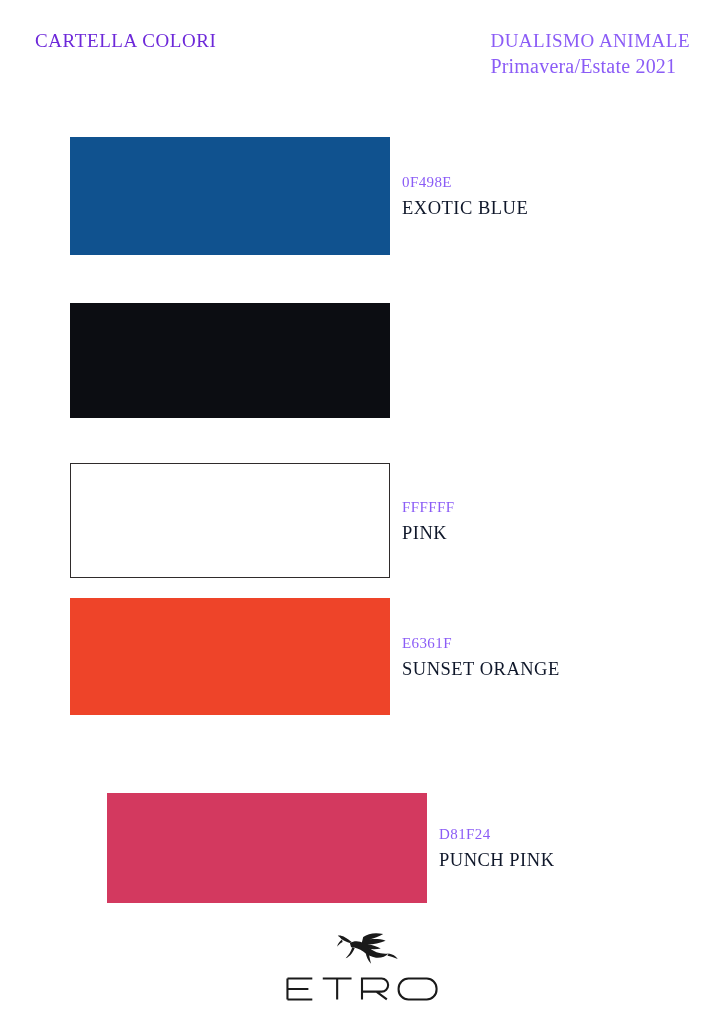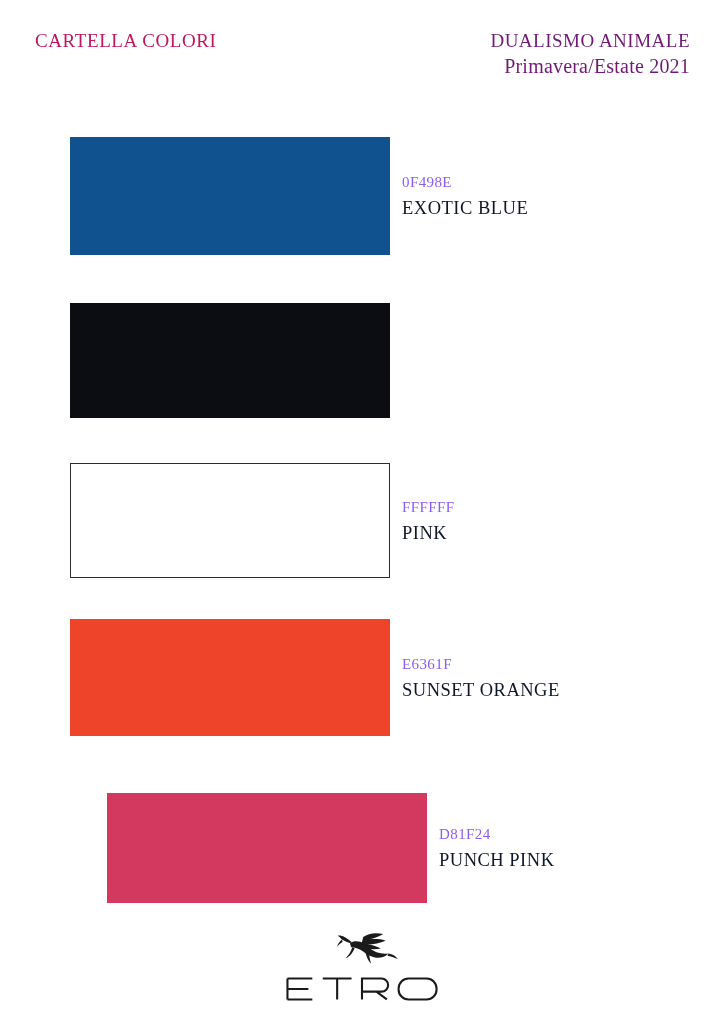--- a/index.html
+++ b/index.html
@@ -23,29 +23,29 @@
     background: #ffffff;
   }
 
   
   .header-left {
     position: absolute;
     left: 35px;
     top: 30px;
     font-size: 19px;
     letter-spacing: 0.6px;
-    color: #be185d;
+    color: #6d28d9;
     white-space: nowrap;
   }
   .header-right {
     position: absolute;
     right: 34px;
     top: 30px;
-    text-align: right;
-    color: #701a75;
+    text-align: left;
+    color: #8b5cf6;
   }
   .header-right .line1 {
     font-size: 19px;
     letter-spacing: 0.5px;
     white-space: nowrap;
     display: block;
   }
   .header-right .line2 {
     font-size: 20px;
     letter-spacing: 0.2px;
@@ -140,21 +140,21 @@
       <div class="swatch-row" style="top: 303px; height: 115px;">
         <div class="swatch-chip" style="height: 115px; background: rgb(12, 13, 18);"></div>
       </div>
       <div class="swatch-row" style="top: 463px; height: 115px;">
         <div class="swatch-chip bordered" style="height: 115px; background: rgb(255, 255, 255);"></div>
         <div class="swatch-labels" style="top: 32px;">
           <span class="swatch-hex">FFFFFF</span>
           <span class="swatch-name">PINK</span>
         </div>
       </div>
-      <div class="swatch-row" style="top: 619px; height: 117px; font-family: Liberation Serif, serif;">
+      <div class="swatch-row" style="top: 598px; height: 117px; font-family: Liberation Serif, serif;">
         <div class="swatch-chip" style="height: 117px; background: rgb(238, 68, 41);"></div>
         <div class="swatch-labels" style="top: 33px;">
           <span class="swatch-hex">E6361F</span>
           <span class="swatch-name">SUNSET ORANGE</span>
         </div>
       </div>
       <div class="swatch-row" style="top: 793px; height: 110px; margin-left: 37px;">
         <div class="swatch-chip" style="height: 110px; background: rgb(211, 57, 95);"></div>
         <div class="swatch-labels" style="top: 29px;">
           <span class="swatch-hex">D81F24</span>

